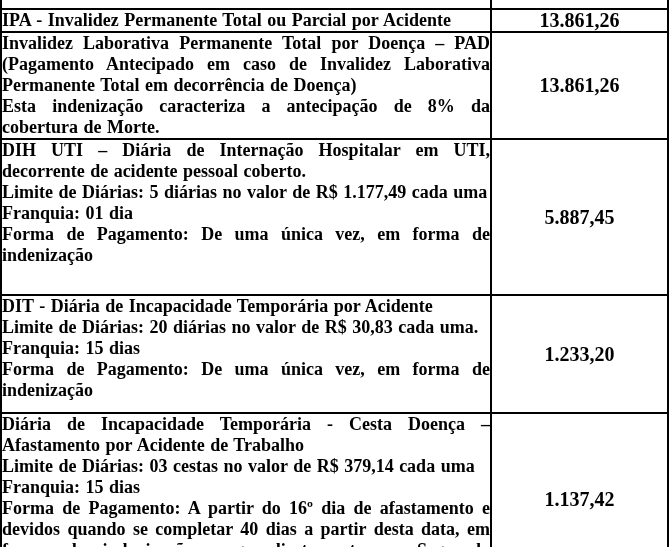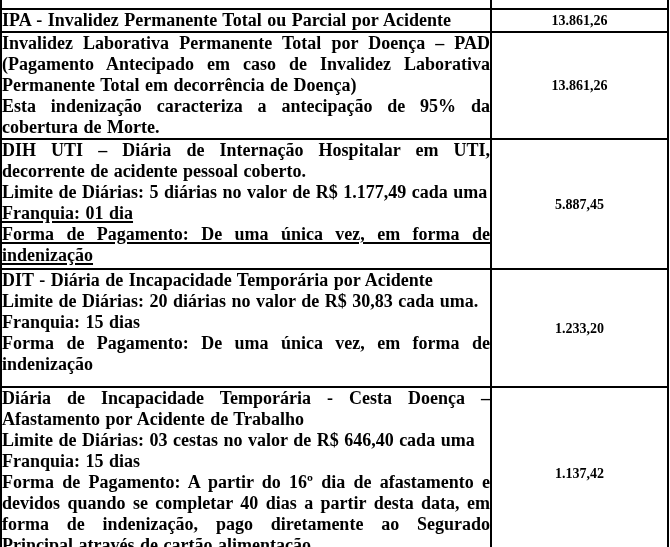--- a/index.html
+++ b/index.html
@@ -36,32 +36,31 @@
     border-top: none;
     height: 8px;
   }
   td.desc-cell {
     vertical-align: top;
     padding: 0 5px 1px 4px;
   }
   td.value-cell {
     vertical-align: middle;
     text-align: center;
-    font-size: 14px;
+    font-size: 20px;
     line-height: 21px;
     letter-spacing: 0;
   }
   .para {
     font-size: 18px;
     line-height: 21px;
     text-align: justify;
     word-spacing: 1px;
   }
   .para.u {
-    text-decoration: underline;
     text-decoration-thickness: 2px;
     text-underline-offset: 2px;
   }
 </style>
 </head>
 <body>
 
 <div class="page">
   <table class="coverage-table">
     <colgroup>
@@ -78,26 +77,26 @@
     <tr style="height:22px">
       <td class="desc-cell">
         <div class="para">IPA - Invalidez Permanente Total ou Parcial por Acidente</div>
       </td>
       <td class="value-cell">13.861,26</td>
     </tr>
 
     <tr style="height:106px">
       <td class="desc-cell">
         <div class="para">Invalidez Laborativa Permanente Total por Doença – PAD (Pagamento Antecipado em caso de Invalidez Laborativa Permanente Total em decorrência de Doença)</div>
-        <div class="para">Esta indenização caracteriza a antecipação de 95% da cobertura de Morte.</div>
+        <div class="para">Esta indenização caracteriza a antecipação de 8% da cobertura de Morte.</div>
       </td>
       <td class="value-cell">13.861,26</td>
     </tr>
 
-    <tr style="height:130px">
+    <tr style="height:156px">
       <td class="desc-cell">
         <div class="para">DIH UTI – Diária de Internação Hospitalar em UTI, decorrente de acidente pessoal coberto.</div>
         <div class="para">Limite de Diárias: 5 diárias no valor de R$ 1.177,49 cada uma</div>
         <div class="para u">Franquia: 01 dia</div>
         <div class="para u">Forma de Pagamento: De uma única vez, em forma de indenização</div>
       </td>
       <td class="value-cell">5.887,45</td>
     </tr>
 
     <tr style="height:118px">
@@ -106,21 +105,21 @@
         <div class="para">Limite de Diárias: 20 diárias no valor de R$ 30,83 cada uma.</div>
         <div class="para">Franquia: 15 dias</div>
         <div class="para">Forma de Pagamento: De uma única vez, em forma de indenização</div>
       </td>
       <td class="value-cell">1.233,20</td>
     </tr>
 
     <tr style="height:172px">
       <td class="desc-cell">
         <div class="para">Diária de Incapacidade Temporária - Cesta Doença – Afastamento por Acidente de Trabalho</div>
-        <div class="para">Limite de Diárias: 03 cestas no valor de R$ 646,40 cada uma</div>
+        <div class="para">Limite de Diárias: 03 cestas no valor de R$ 379,14 cada uma</div>
         <div class="para">Franquia: 15 dias</div>
         <div class="para">Forma de Pagamento: A partir do 16º dia de afastamento e devidos quando se completar 40 dias a partir desta data, em forma de indenização, pago diretamente ao Segurado Principal através de cartão alimentação.</div>
       </td>
       <td class="value-cell">1.137,42</td>
     </tr>
   </tbody>
     </table>
 </div>
 
 </body></html>

